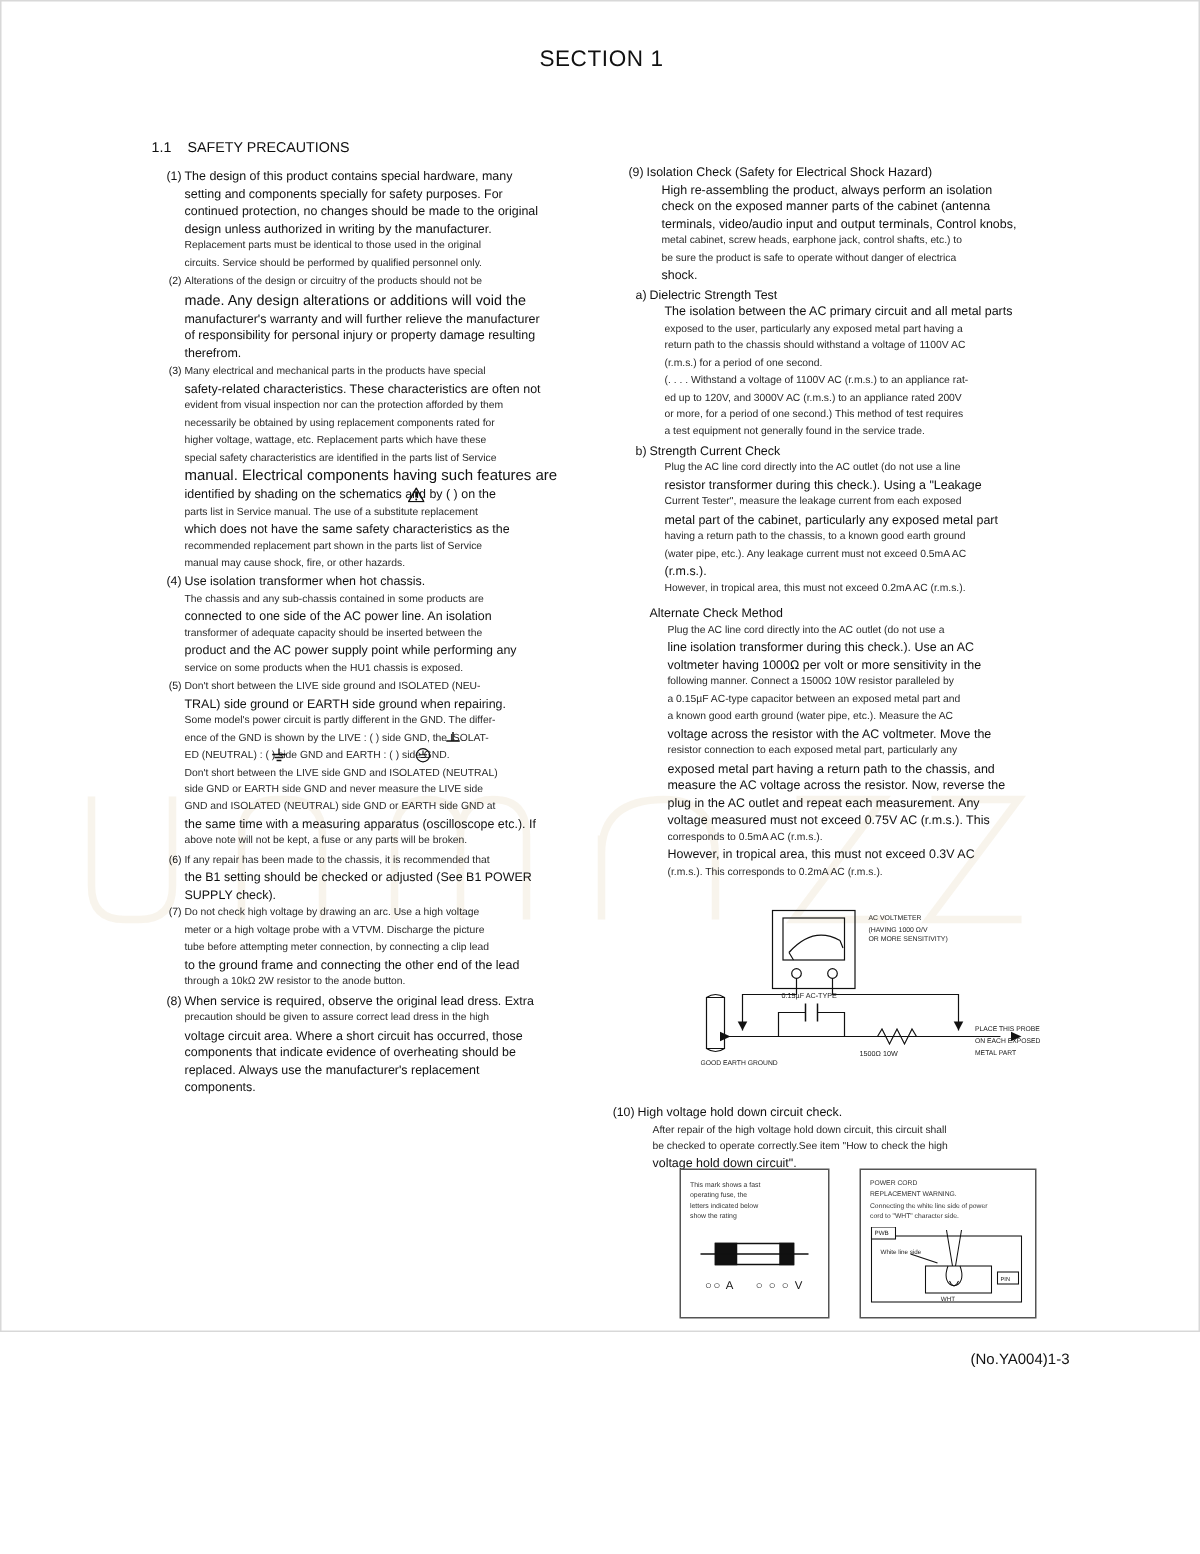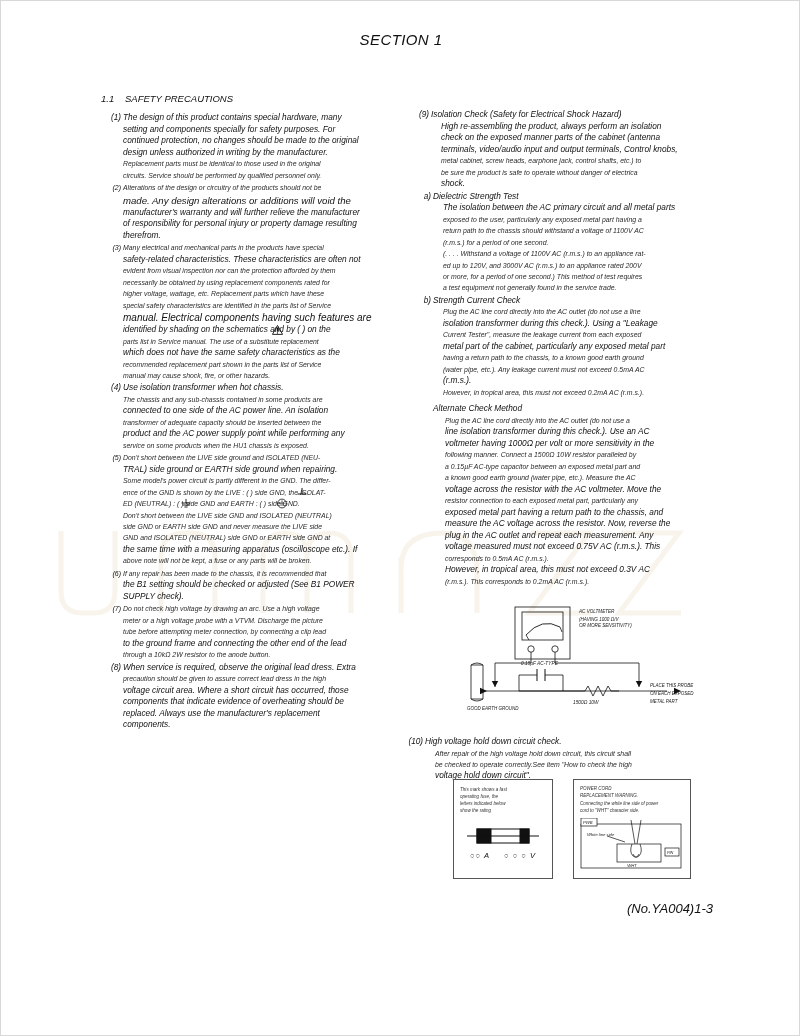--- a/index.html
+++ b/index.html
@@ -5,24 +5,23 @@
   html, body { margin:0; padding:0; }
   body {
     width:800px; height:1036px;
     background:#ffffff;
     font-family:"Liberation Sans", sans-serif;
     color:#111;
     position:relative;
     overflow:hidden;
   }
   .page {
-    position:absolute; left:0; top:0; width:800px; height:1036px;
+    position:absolute; left:0; top:0; width:800px; height:888px;
     border:1px solid #d8d8d8;
     box-sizing:border-box;
-    font-style:italic;
   }
   
   .doc-header { position:absolute; left:0; top:30px; width:800px; text-align:center; }
   .doc-header .sec { font-size:15px; letter-spacing:.4px; }
   .doc-header .prec { font-size:15px; letter-spacing:.4px; margin-top:7px; }
 
   
   .col-left  { position:absolute; left:100px; top:92px; width:300px; }
   .col-right { position:absolute; left:408px; top:108px; width:300px; }
 
@@ -54,21 +53,21 @@
   .diagram svg { display:block; }
 
   
   .box-fuse  { position:absolute; left:452px; top:778px; width:100px; height:100px;
                border:1px solid #555; box-sizing:border-box; }
   .box-cord  { position:absolute; left:572px; top:778px; width:118px; height:100px;
                border:1px solid #555; box-sizing:border-box; }
   .boxtxt { font-size:4.6px; line-height:7px; color:#333; padding:6px 6px 0 6px; }
   .box-cord .boxtxt { font-size:4.5px; line-height:6.6px; }
 
-  .footer { position:absolute; right:86px; top:900px; font-size:13px;text-align:center; }
+  .footer { position:absolute; right:86px; top:900px; font-size:10px;text-align:center; }
 
   
   .wm { position:absolute; left:40px; top:470px; width:720px; height:180px;
         pointer-events:none; opacity:.12; }
   .wm svg { display:block; }
 </style>
 </head>
 <body>
 
 <div class="page">
@@ -235,21 +234,21 @@
       <div class="s" style="padding-left:10px;">(. . . . Withstand a voltage of 1100V AC (r.m.s.) to an appliance rat-</div>
       <div class="s" style="padding-left:10px;">ed up to 120V, and 3000V AC (r.m.s.) to an appliance rated 200V</div>
       <div class="s" style="padding-left:10px;">or more, for a period of one second.) This method of test requires</div>
       <div class="s" style="padding-left:10px;">a test equipment not generally found in the service trade.</div>
     </div>
 
     <div class="item sub">
       <span class="mk">b)</span>
       <div class="l">Strength Current Check</div>
       <div class="s" style="padding-left:10px;">Plug the AC line cord directly into the AC outlet (do not use a line</div>
-      <div class="l" style="padding-left:10px;">isolation transformer during this check.). Using a "Leakage</div>
+      <div class="l" style="padding-left:10px;">resistor transformer during this check.). Using a "Leakage</div>
       <div class="s" style="padding-left:10px;">Current Tester", measure the leakage current from each exposed</div>
       <div class="l" style="padding-left:10px;">metal part of the cabinet, particularly any exposed metal part</div>
       <div class="s" style="padding-left:10px;">having a return path to the chassis, to a known good earth ground</div>
       <div class="s" style="padding-left:10px;">(water pipe, etc.). Any leakage current must not exceed 0.5mA AC</div>
       <div class="l" style="padding-left:10px;">(r.m.s.).</div>
       <div class="s" style="padding-left:10px;">However, in tropical area, this must not exceed 0.2mA AC (r.m.s.).</div>
     </div>
 
     <div class="item sub" style="margin-top:5px;">
       <div class="l">Alternate Check Method</div>

